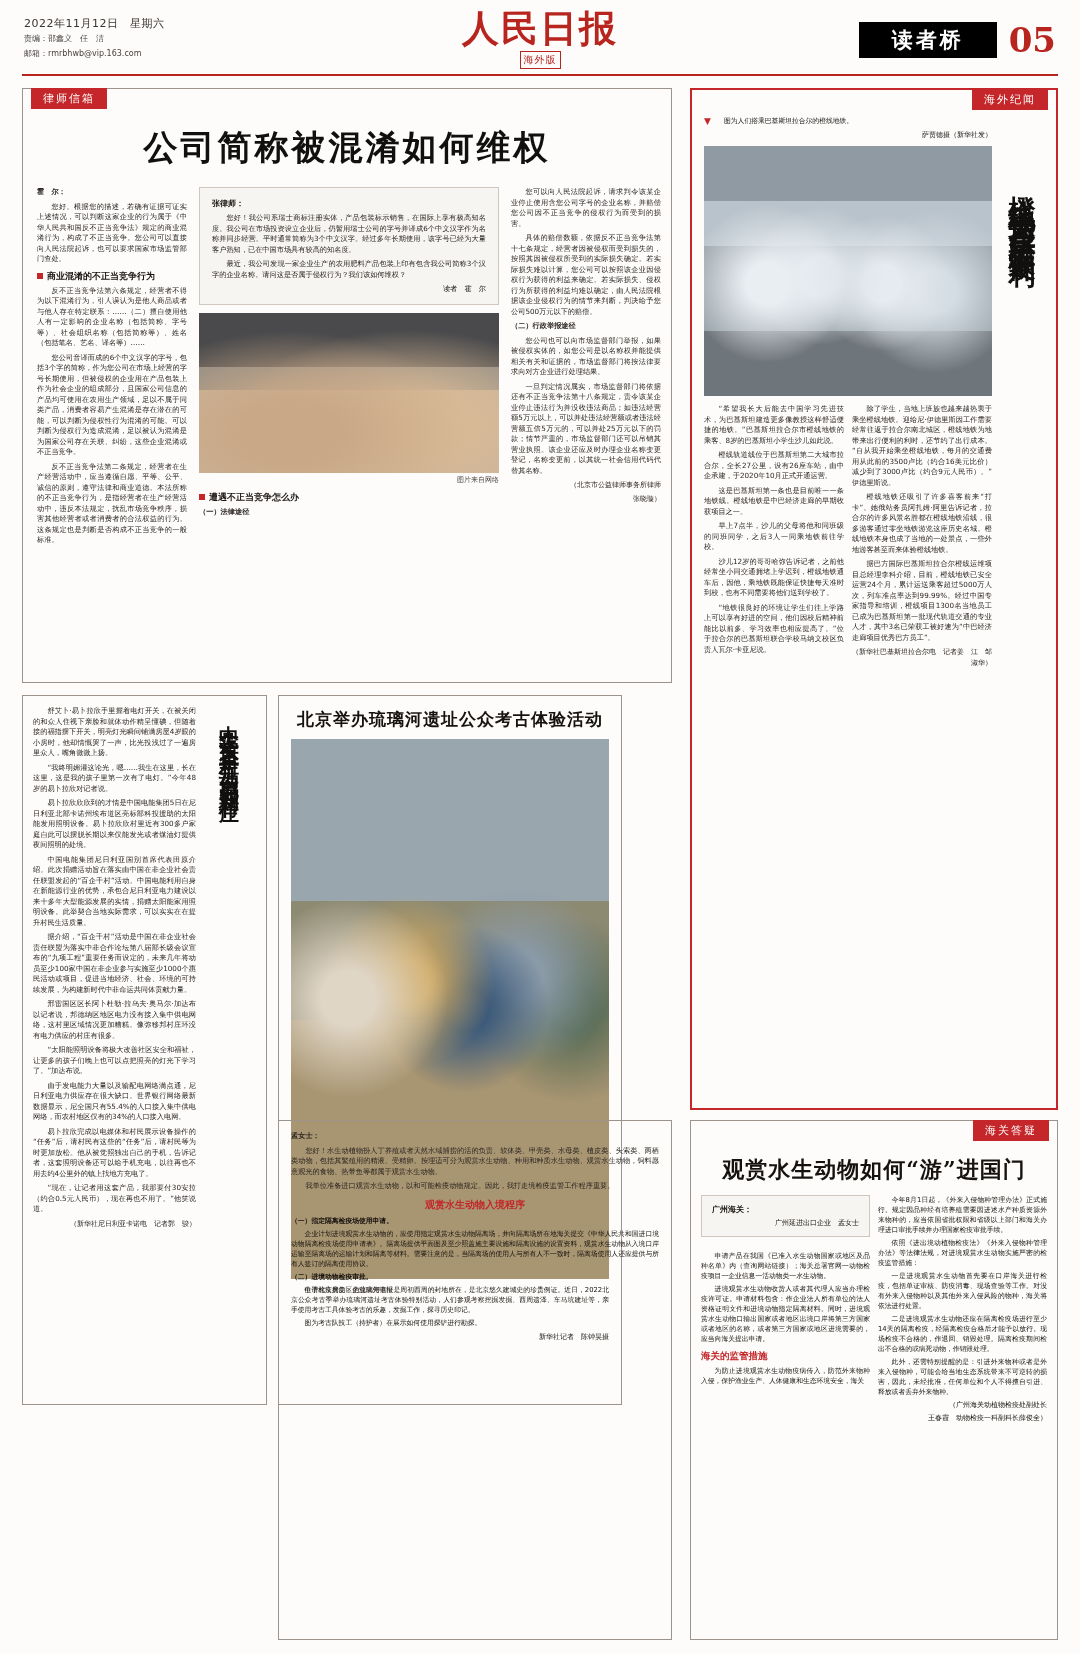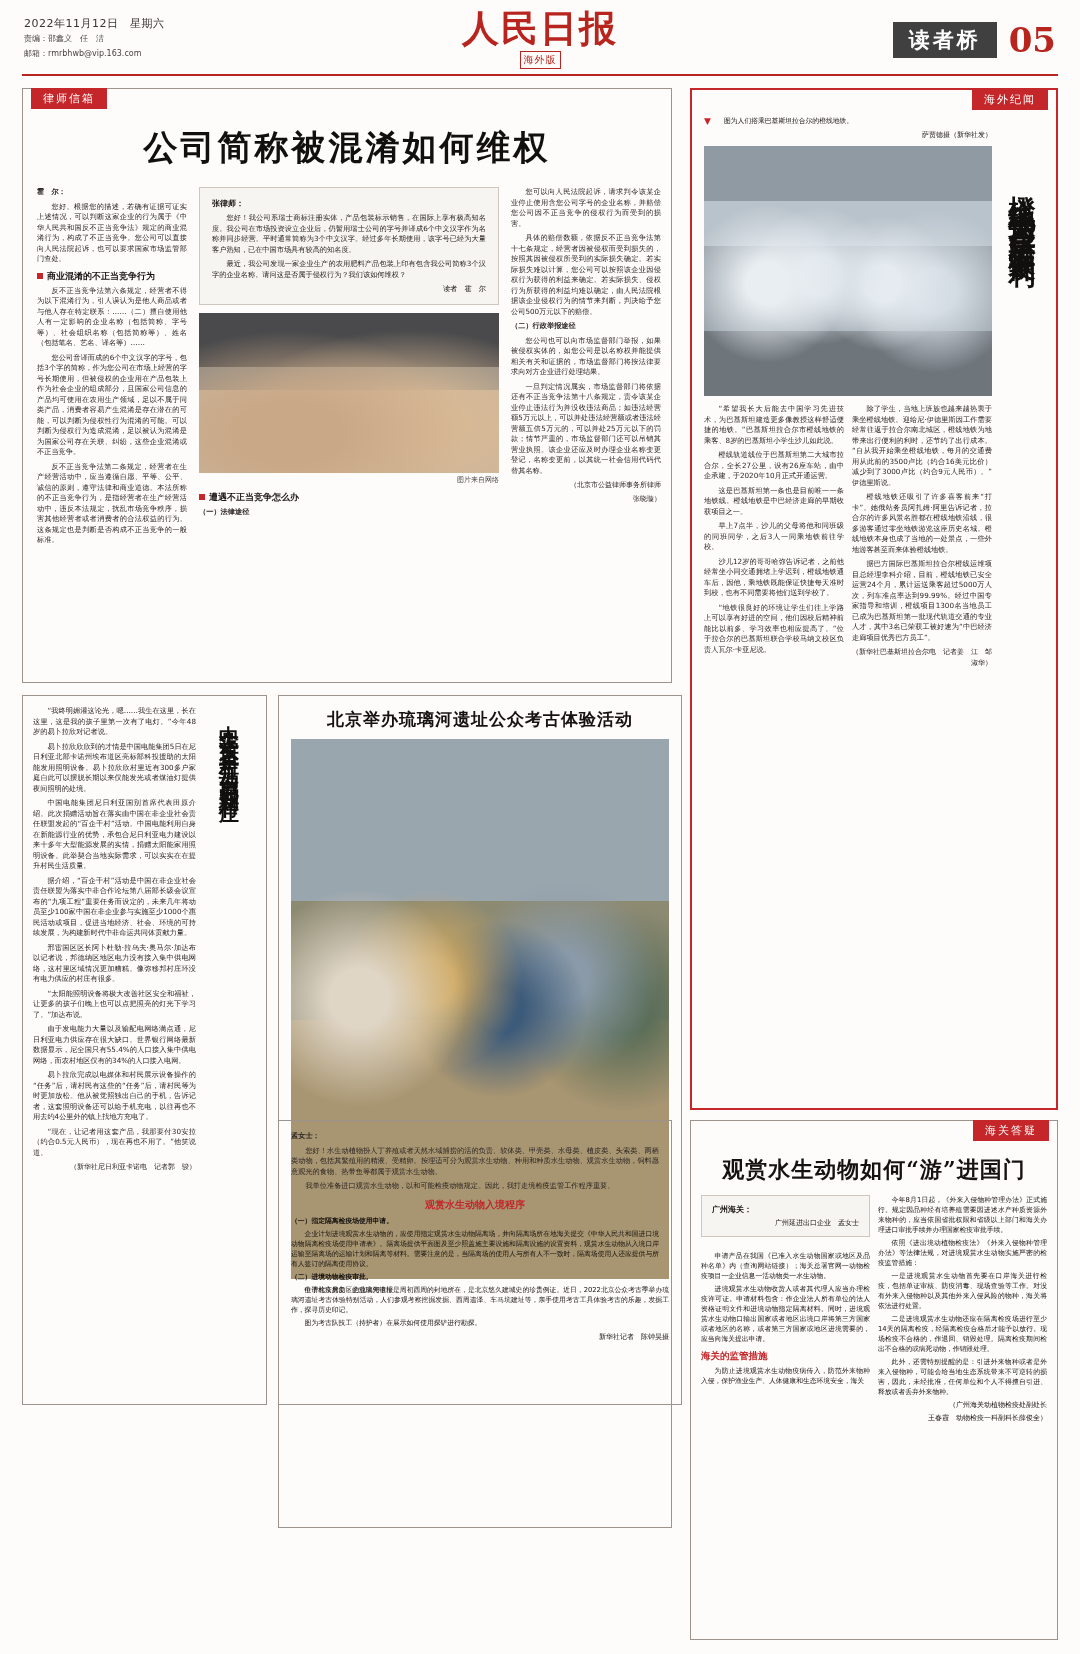--- a/index.html
+++ b/index.html
@@ -22,22 +22,22 @@
   .mh-logo .cn{
     font-family:"DejaVu Serif","Liberation Serif",serif;
     font-size:37px;font-weight:700;color:#b8241e;letter-spacing:2px;line-height:40px;
   }
   .mh-logo .sub{
     font-size:10px;color:#b8241e;border:1px solid #b8241e;display:inline-block;
     padding:1px 3px;margin-top:2px;letter-spacing:1px;
   }
   .mh-right{position:absolute;right:24px;top:22px;display:flex;align-items:center;gap:12px;}
   .mh-right .sec{
-    background:#404040;color:#fff;font-family:"DejaVu Serif","Liberation Serif",serif;
-    font-size:21px;font-weight:700;padding:4px 16px;letter-spacing:3px;
+    background:#000000;color:#fff;font-family:"DejaVu Serif","Liberation Serif",serif;
+    font-size:21px;font-weight:700;padding:4px 33px;letter-spacing:3px;
   }
   .mh-right .num{
     font-family:"DejaVu Serif","Liberation Serif",serif;
     font-size:34px;font-weight:700;color:#b8241e;line-height:34px;
   }
   .mh-rule{position:absolute;left:22px;right:22px;top:74px;height:2px;background:#b8241e;}
 
   
   .col-tag{
     position:absolute;background:#c4262a;color:#fff;font-size:11px;letter-spacing:2px;
@@ -99,39 +99,39 @@
 
   
   .blk-china{position:absolute;left:22px;top:695px;width:245px;height:710px;border:1px solid #9c948c;box-sizing:border-box;padding:10px 10px;}
   .vtitle{
     writing-mode:vertical-rl;text-orientation:upright;
     font-family:"DejaVu Serif","Liberation Serif",serif;
     font-weight:700;letter-spacing:4px;color:#12100e;
   }
 
   
-  .blk-arch{position:absolute;left:278px;top:695px;width:404px;height:710px;border:1px solid #9c948c;box-sizing:border-box;padding:10px 12px;}
+  .blk-arch{position:absolute;left:278px;top:695px;width:344px;height:710px;border:1px solid #9c948c;box-sizing:border-box;padding:10px 12px;}
   .arch-title{
     text-align:center;font-family:"DejaVu Serif","Liberation Serif",serif;
     font-size:17px;font-weight:700;letter-spacing:1px;margin:2px 0 8px 0;
   }
 
   
   .blk-overseas{position:absolute;left:690px;top:88px;width:368px;height:1022px;border:2px solid #c4262a;box-sizing:border-box;}
   .blk-overseas .tag{right:8px;top:-1px;}
   .ov-inner{padding:26px 12px 8px 12px;box-sizing:border-box;height:100%;}
   .ov-vtitle{
     writing-mode:vertical-rl;text-orientation:upright;
     font-family:"DejaVu Serif","Liberation Serif",serif;
     font-size:27px;font-weight:700;letter-spacing:5px;color:#12100e;
   }
 
   
   .blk-customs{position:absolute;left:690px;top:1120px;width:368px;height:520px;border:1px solid #9c948c;box-sizing:border-box;}
-  .blk-customs2{position:absolute;left:278px;top:1120px;width:394px;height:408px;border:1px solid #9c948c;box-sizing:border-box;padding:10px 12px;}
+  .blk-customs2{position:absolute;left:278px;top:1120px;width:394px;height:520px;border:1px solid #9c948c;box-sizing:border-box;padding:10px 12px;}
   .customs-title{
     text-align:center;font-family:"DejaVu Serif","Liberation Serif",serif;
     font-size:22px;font-weight:700;letter-spacing:1px;margin:34px 0 10px 0;
   }
   .qbox{border:1px solid #cfc7bd;background:#f7f5f1;padding:8px 10px;box-sizing:border-box;}
   .red-h{color:#c4262a;font-size:10px;font-weight:700;text-align:center;margin:6px 0 4px 0;}
   .red-h2{color:#c4262a;font-size:9.5px;font-weight:700;margin:6px 0 3px 0;}
   .tiny{font-size:6.8px;line-height:10px;text-align:justify;}
   .tiny p{margin:0 0 3px 0;text-indent:2em;}
   .sig-right{text-align:right;font-size:7px;margin-top:3px;}
@@ -199,20 +199,21 @@
         <p>一旦判定情况属实，市场监督部门将依据还有不正当竞争法第十八条规定，责令该某企业停止违法行为并没收违法商品；如违法经营额5万元以上，可以并处违法经营额或者违法经营额五倍5万元的，可以并处25万元以下的罚款；情节严重的，市场监督部门还可以吊销其营业执照。该企业还应及时办理企业名称变更登记，名称变更前，以其统一社会信用代码代替其名称。</p>
         <div class="sig-right">（北京市公益律师事务所律师</div>
         <div class="sig-right">张晓璇）</div>
       </div>
     </div>
   </div>
 
   <div class="blk-china">
     <div style="display:flex;height:100%;gap:8px;">
       <div style="flex:1;overflow:hidden;" class="body-text">
+        <p>舒艾卜·易卜拉欣手里握着电灯开关，在被关闭的和众人住视下亲脸和就体动作精呈懂碘，但随着接的福指摆下开关，明亮灯光瞬间铺满房屋4岁眼的小房时，他却情慨哭了一声，比光投浅过了一遍房里众人，嘴角微微上扬。</p>
         <p>“我终明媚灌这论光，嗯……我生在这里，长在这里，这是我的孩子里第一次有了电灯。”今年48岁的易卜拉欣对记者说。</p>
         <p>易卜拉欣欣欣到的才情是中国电能集团5日在尼日利亚北部卡诺州埃布道区亮标部科投援助的太阳能发用照明设备。易卜拉欣欣村里近有300多户家庭自此可以摆脱长期以来仅能发光或者煤油灯提供夜间照明的处境。</p>
         <p>中国电能集团尼日利亚国别首席代表田原介绍。此次捐赠活动旨在落实由中国在非企业社会责任联盟发起的“百企千村”活动。中国电能利用自身在新能源行业的优势，承包合尼日利亚电力建设以来十多年大型能源发展的实情，捐赠太阳能家用照明设备。此举契合当地实际需求，可以实实在在提升村民生活质量。</p>
         <p>据介绍，“百企千村”活动是中国在非企业社会责任联盟为落实中非合作论坛第八届部长级会议宣布的“九项工程”重要任务而设定的，未来几年将动员至少100家中国在非企业参与实施至少1000个惠民活动或项目，促进当地经济、社会、环境的可持续发展，为构建新时代中非命运共同体贡献力量。</p>
         <p>邢雷国区区长阿卜杜勒·拉乌夫·奥马尔·加达布以记者说，邦德纳区地区电力没有接入集中供电网络，这村里区域情况更加糟糕。像弥移邦村庄环没有电力供应的村庄有很多。</p>
         <p>“太阳能照明设备将极大改善社区安全和福祉，让更多的孩子们晚上也可以点把照亮的灯光下学习了。”加达布说。</p>
         <p>由于发电能力大量以及输配电网络满点通，尼日利亚电力供应存在很大缺口。世界银行网络最新数据显示，尼全国只有55.4%的人口接入集中供电网络，而农村地区仅有的34%的人口接入电网。</p>
         <p>易卜拉欣完成以电媒体和村民展示设备操作的“任务”后，请村民有这些的“任务”后，请村民等为时更加放松。他从被觉照独出自己的手机，告诉记者，这套照明设备还可以给手机充电，以往再也不用去约4公里外的镇上找地方充电了。</p>
         <p>“现在，让记者用这套产品，我那要付30安拉（约合0.5元人民币），现在再也不用了。”他笑说道。</p>
         <div class="credit">（新华社尼日利亚卡诺电　记者郭　骏）</div>

